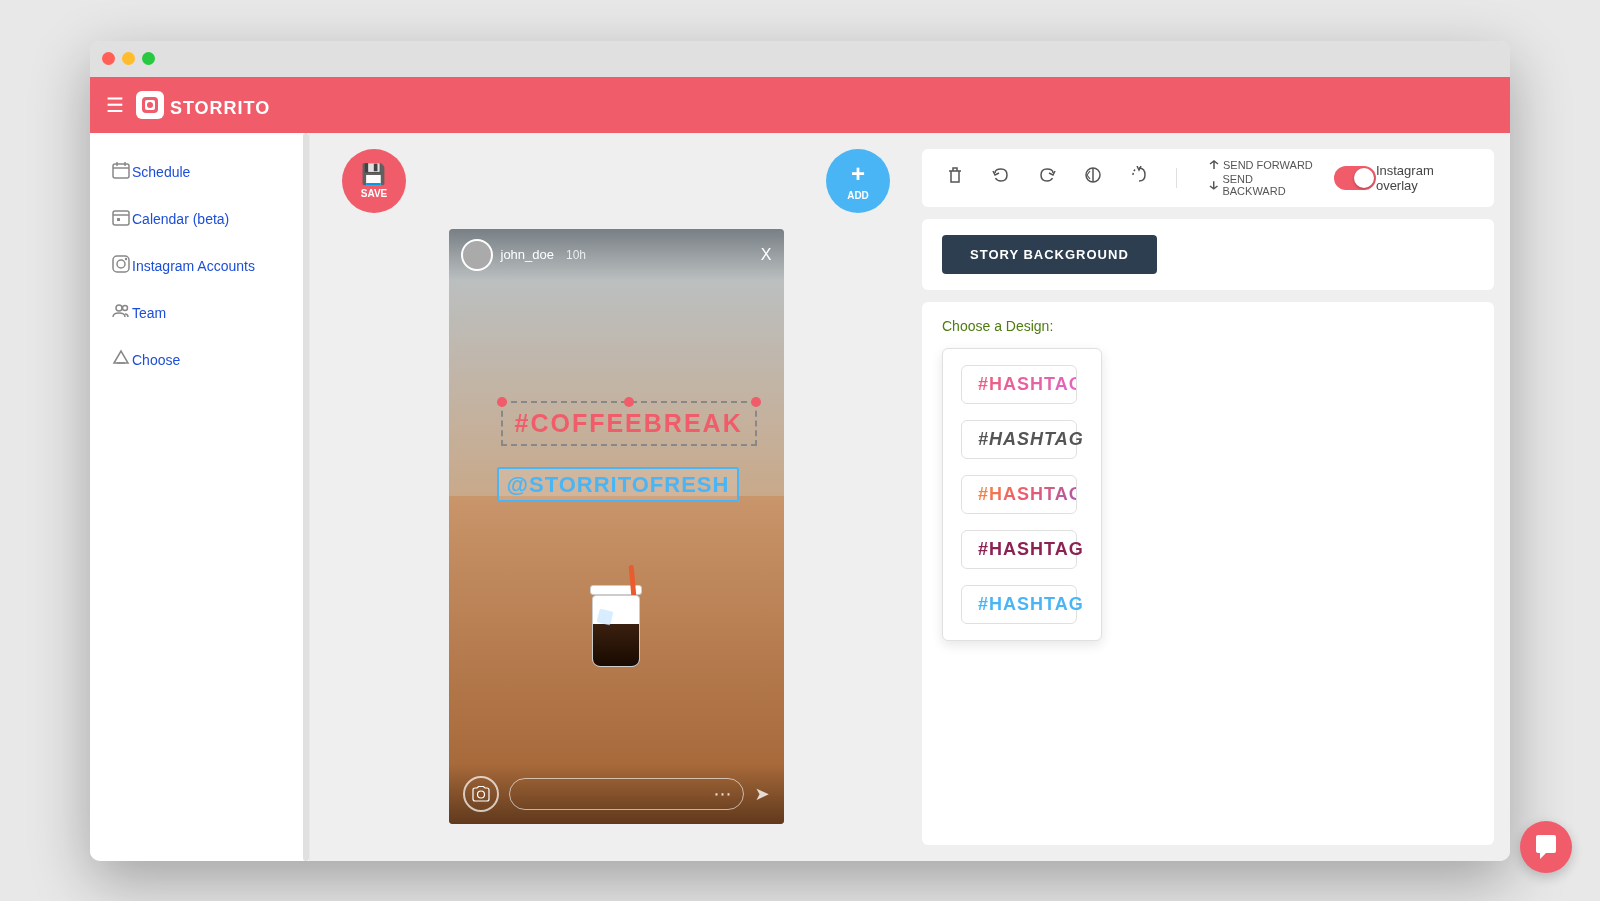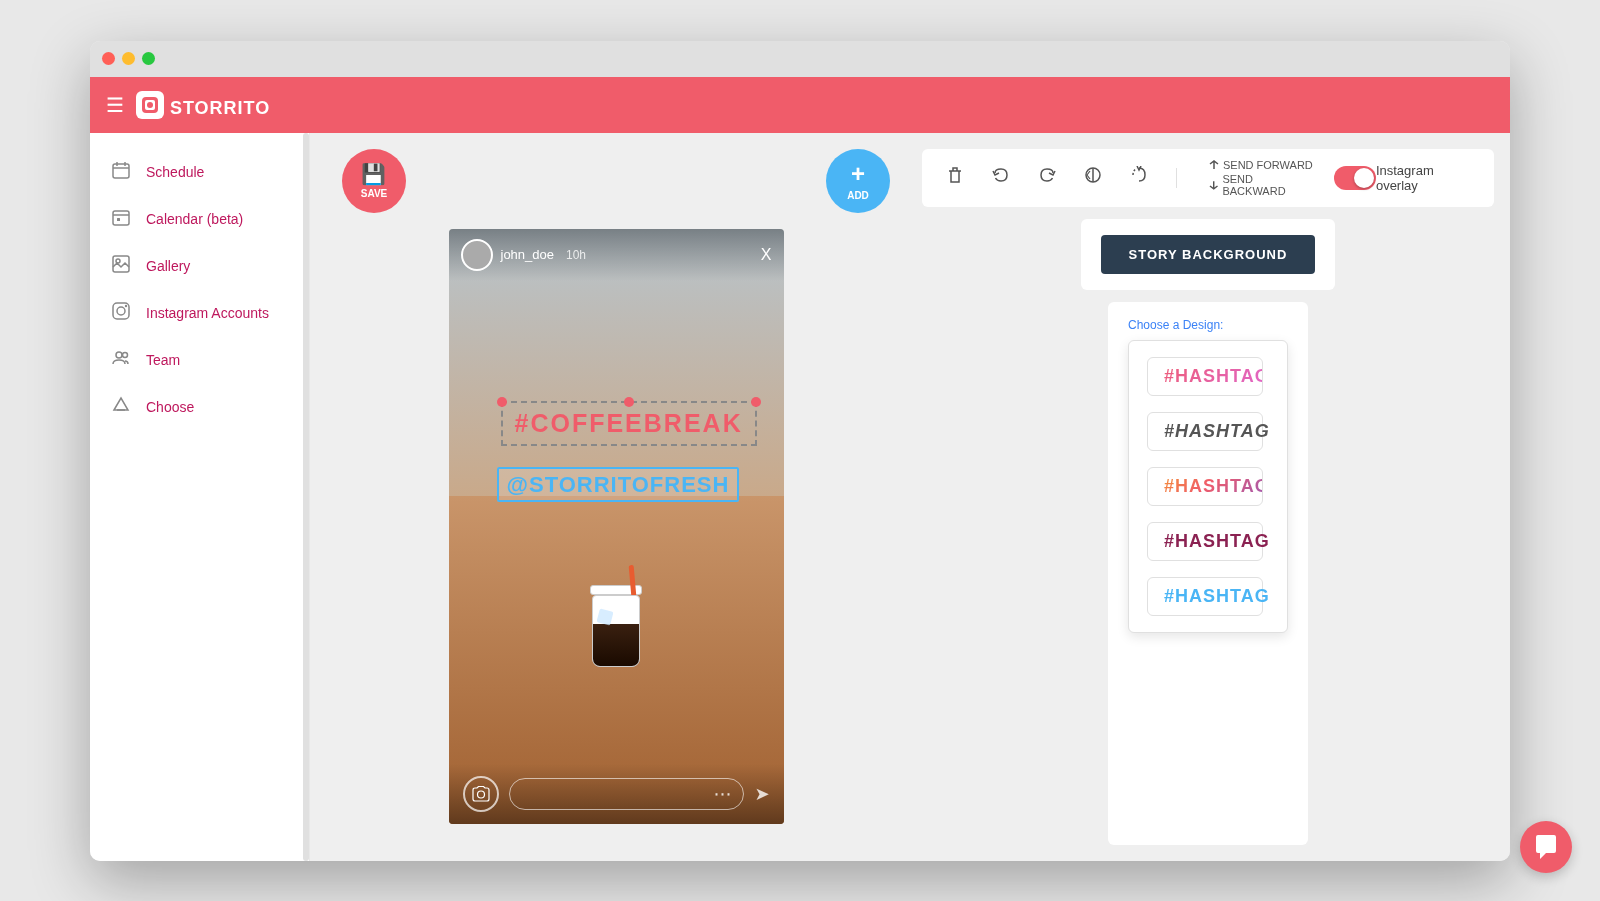--- a/index.html
+++ b/index.html
@@ -115,24 +115,23 @@
       right: 0;
       top: 0;
       bottom: 0;
       width: 6px;
       background: #e0e0e0;
       border-radius: 3px;
     }
     .sidebar-item {
       display: flex;
       align-items: center;
-      gap: 14px;
       padding: 12px 20px;
       cursor: pointer;
-      color: #be185d;
+      color: #1d4ed8;
       font-size: 14px;
       transition: background 0.15s;
     }
     .sidebar-item .si-icon {
       font-size: 18px;
       color: #888;
       width: 22px;
       text-align: center;
     }
 
@@ -396,21 +395,20 @@
       color: rgba(255,255,255,0.8);
       font-size: 18px;
     }
 
     
     .right-panel {
       flex: 1;
       display: flex;
       flex-direction: column;
       gap: 12px;
-      align-items: center;
     }
 
     
     .action-bar {
       background: white;
       border-radius: 6px;
       padding: 10px 20px;
       display: flex;
       align-items: center;
       gap: 20px;
@@ -489,23 +487,23 @@
     }
 
     
     .design-section {
       background: white;
       border-radius: 6px;
       padding: 16px 20px;
       flex: 1;
     }
     .design-label {
-      font-size: 12px;
-      color: #3b82f6;
-      margin-bottom: 8px;
+      font-size: 14px;
+      color: #4d7c0f;
+      margin-bottom: 14px;
     }
     .design-chip {
       display: inline-block;
       padding: 8px 16px;
       border-radius: 6px;
       font-size: 18px;
       font-weight: 900;
       letter-spacing: 1px;
       cursor: pointer;
       width: 116px;
@@ -626,30 +624,20 @@
         </div>
         <div class="sidebar-item">
           <span class="si-icon">
             <svg width="18" height="18" viewBox="0 0 18 18" fill="none">
               <rect x="1" y="3" width="16" height="14" rx="2" stroke="#888" stroke-width="1.5" fill="none"></rect>
               <line x1="1" y1="7" x2="17" y2="7" stroke="#888" stroke-width="1.5"></line>
               <rect x="5" y="10" width="3" height="3" fill="#888" rx="0.5"></rect>
             </svg>
           </span>
           <span>Calendar (beta)</span>
-        </div>
-        <div class="sidebar-item">
-          <span class="si-icon">
-            <svg width="18" height="18" viewBox="0 0 18 18" fill="none">
-              <rect x="1" y="1" width="16" height="16" rx="2" stroke="#888" stroke-width="1.5" fill="none"></rect>
-              <circle cx="6" cy="6" r="2" stroke="#888" stroke-width="1.5" fill="none"></circle>
-              <path d="M1 12 L5 8 L9 12 L13 8 L17 12" stroke="#888" stroke-width="1.5" fill="none"></path>
-            </svg>
-          </span>
-          <span>Gallery</span>
         </div>
         <div class="sidebar-item">
           <span class="si-icon">
             <svg width="18" height="18" viewBox="0 0 18 18" fill="none">
               <rect x="1" y="1" width="16" height="16" rx="4" stroke="#888" stroke-width="1.5" fill="none"></rect>
               <circle cx="9" cy="9" r="4" stroke="#888" stroke-width="1.5" fill="none"></circle>
               <circle cx="14" cy="4" r="1.2" fill="#888"></circle>
             </svg>
           </span>
           <span>Instagram Accounts</span>

